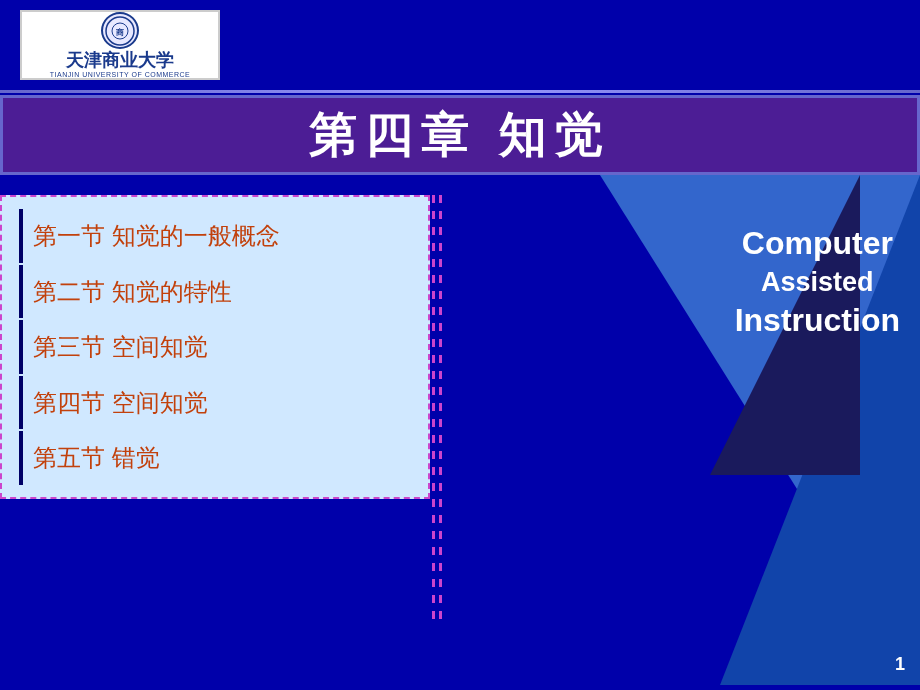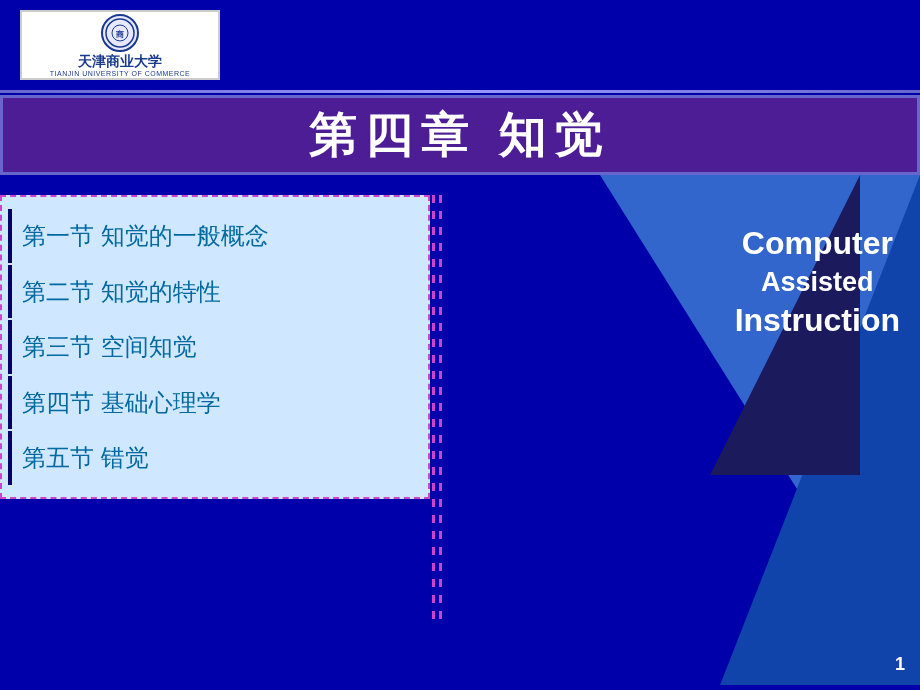--- a/index.html
+++ b/index.html
@@ -50,21 +50,21 @@
       background: #e8e8ff;
       display: flex;
       align-items: center;
       justify-content: center;
       font-size: 10px;
       color: #1a3a8c;
       font-weight: bold;
     }
 
     .logo-text-cn {
-      font-size: 14px;
+      font-size: 18px;
       font-weight: bold;
       color: #1a3a8c;
       font-family: 'SimHei', 'Microsoft YaHei', sans-serif;
       line-height: 1;
       margin-top: 2px;
     }
 
     .logo-text-en {
       font-size: 7px;
       color: #1a3a8c;
@@ -153,24 +153,24 @@
       top: 20px;
       width: 430px;
       background: #d0e8ff;
       border: 2px dashed #cc44cc;
       padding: 10px 0;
     }
 
     .menu-item {
       padding: 10px 20px 10px 10px;
       font-size: 24px;
-      color: #0369a1;
+      color: #c2410c;
       font-family: 'SimHei', 'Microsoft YaHei', sans-serif;
       border-left: 4px solid #000066;
-      margin: 2px 6px;
+      margin: 2px 17px;
       line-height: 1.4;
       background: transparent;
     }
 
     
     .menu-right-border {
       position: absolute;
       left: 432px;
       top: 20px;
       height: 430px;
@@ -266,21 +266,21 @@
   <div class="content-area">
 
     <div class="triangle-large"></div>
     <div class="triangle-medium"></div>
     <div class="triangle-dark"></div>
 
     <div class="menu-list">
       <div class="menu-item">第一节  知觉的一般概念</div>
       <div class="menu-item">第二节  知觉的特性</div>
       <div class="menu-item">第三节  空间知觉</div>
-      <div class="menu-item">第四节  基础心理学</div>
+      <div class="menu-item">第四节  空间知觉</div>
       <div class="menu-item">第五节  错觉</div>
     </div>
 
     <div class="menu-right-border">
       <div class="dashed-line"></div>
       <div class="dashed-line"></div>
     </div>
 
     <div class="cai-text">
       <span class="computer">Computer</span>

